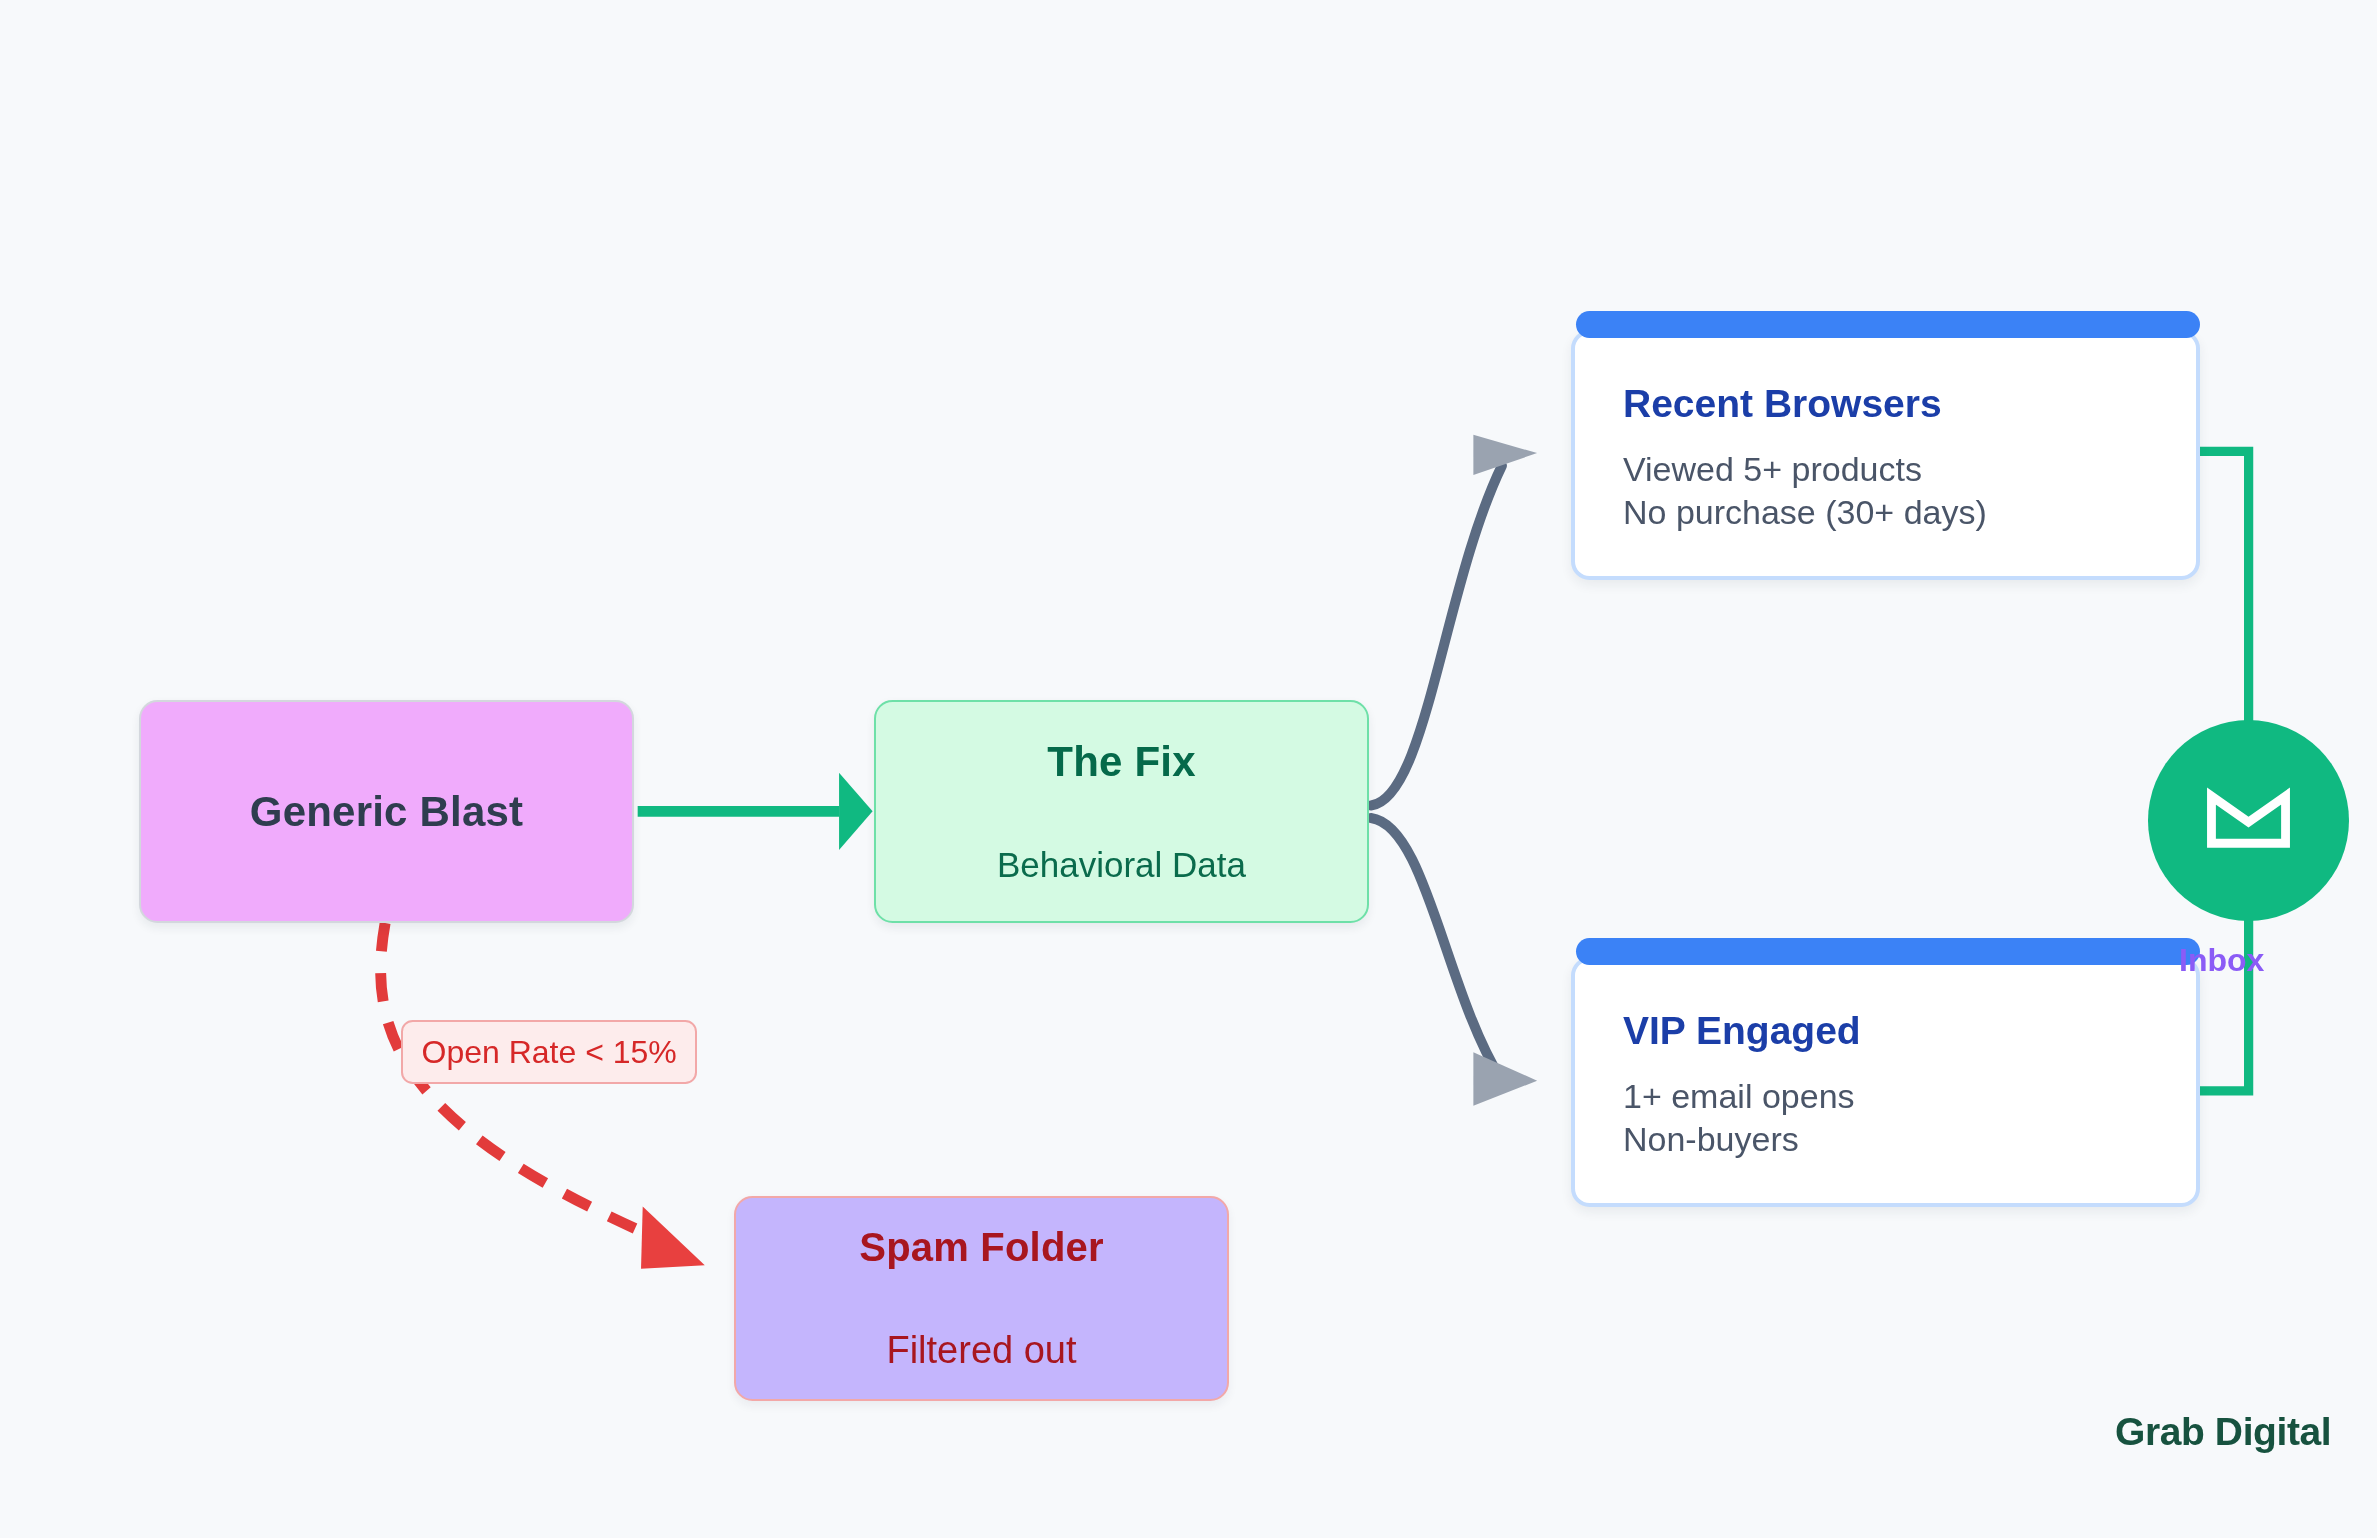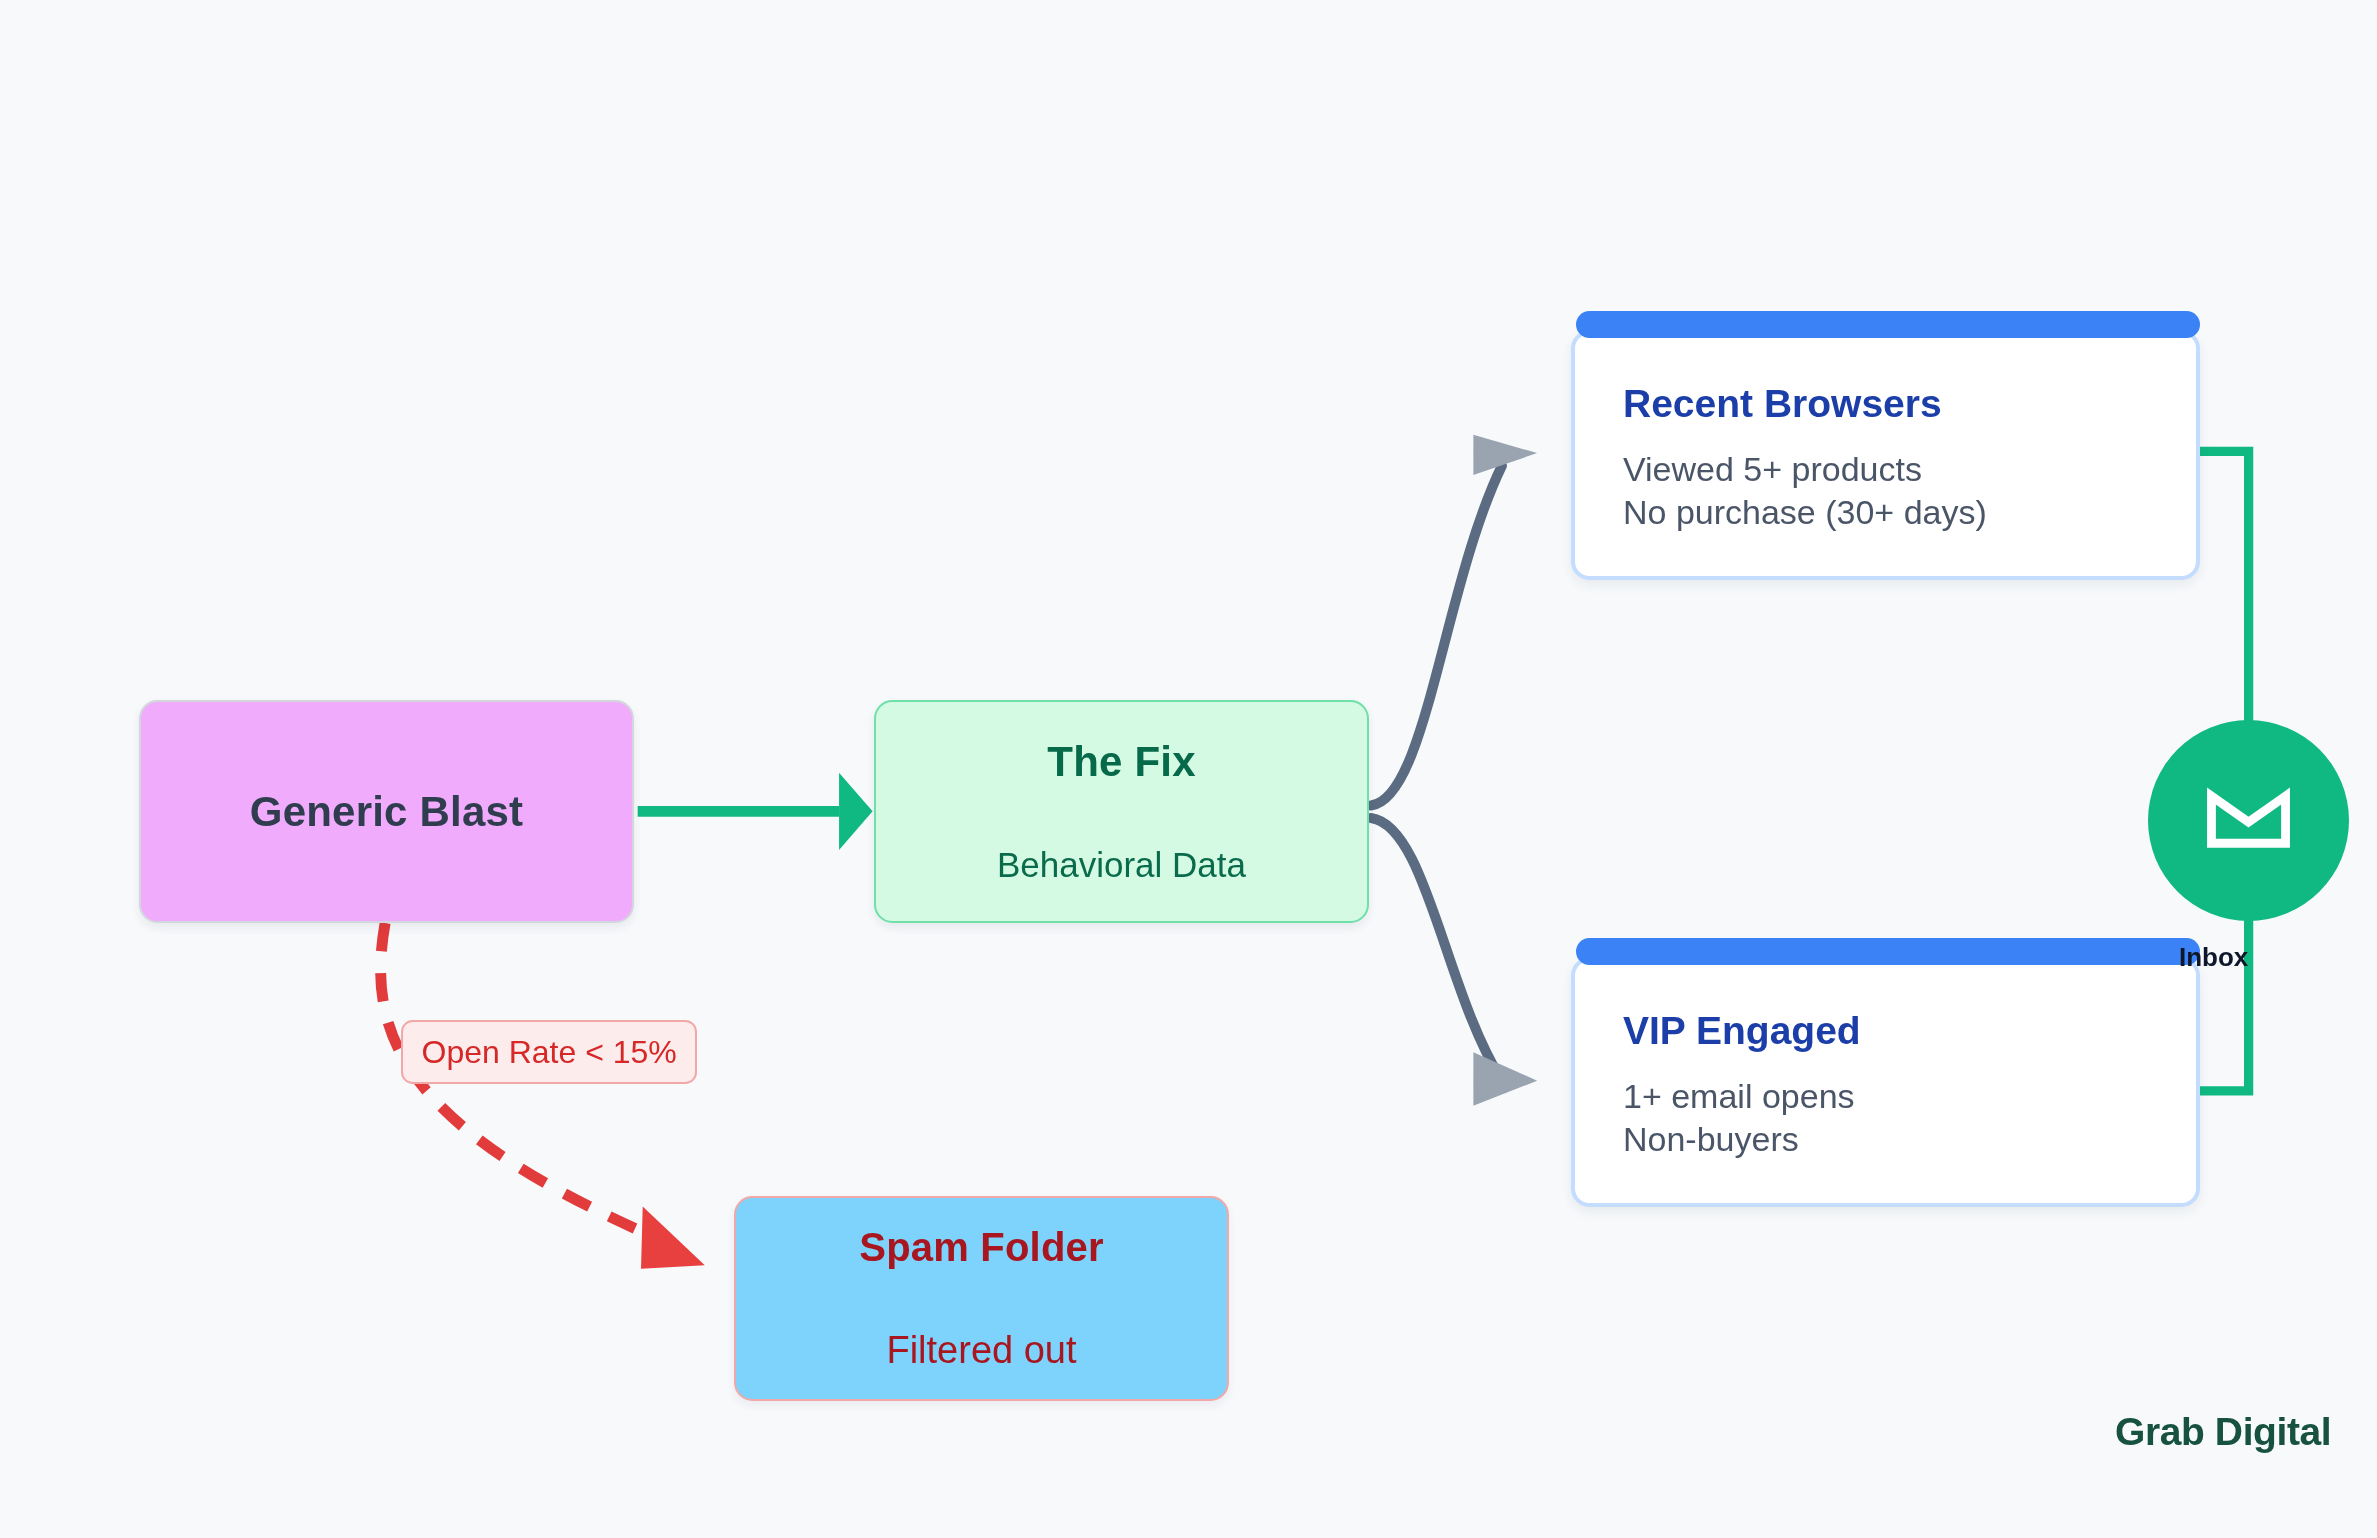--- a/index.html
+++ b/index.html
@@ -68,21 +68,21 @@
   }
   #node-the-fix .sub {
     font-size: 35px;
     color: #0a6b4c;
   }
 
   
   #node-spam-folder {
     left: 734px; top: 1196px;
     width: 495px; height: 205px;
-    background: #7dd3fc;
+    background: #c4b5fd;
     border: 2.5px solid #f2a8a8;
     box-shadow: 0 4.2px 10px rgba(30,40,60,.06);
   }
   #node-spam-folder .title {
     font-size: 40px;
     color: #a8161f;
     margin-bottom: 18.5px;
   }
   #node-spam-folder .sub {
     font-size: 38px;
@@ -140,23 +140,23 @@
     width: 201px; height: 201px;
     border-radius: 50%;
     background: #10b981;
     display: flex;
     align-items: center;
     justify-content: center;
   }
   #inbox-label {
     position: absolute;
     left: 2179px; top: 942px;
-    font-size: 26px;
-    font-weight: bold;
-    color: #0f172a;
+    font-size: 32px;
+    font-weight: bold;
+    color: #8b5cf6;
     white-space: nowrap;
   }
 
   
   #edge-label-open-rate {
     position: absolute;
     left: 401px; top: 1020px;
     padding: 11.7px 18.5px;
     background: #fdecec;
     border: 2.5px solid #f2a8a8;

